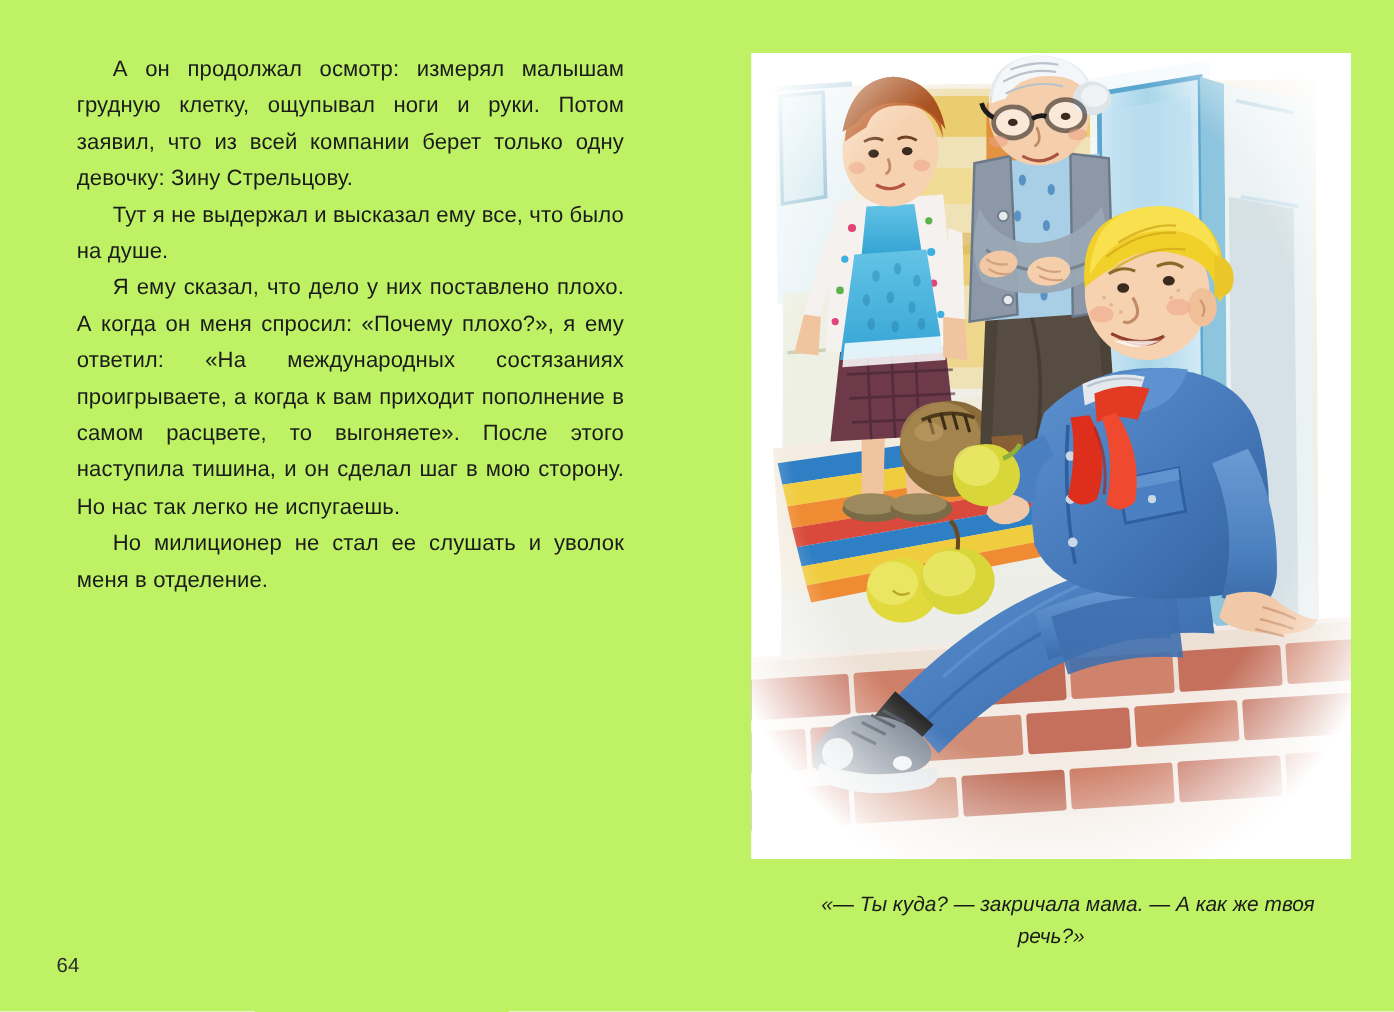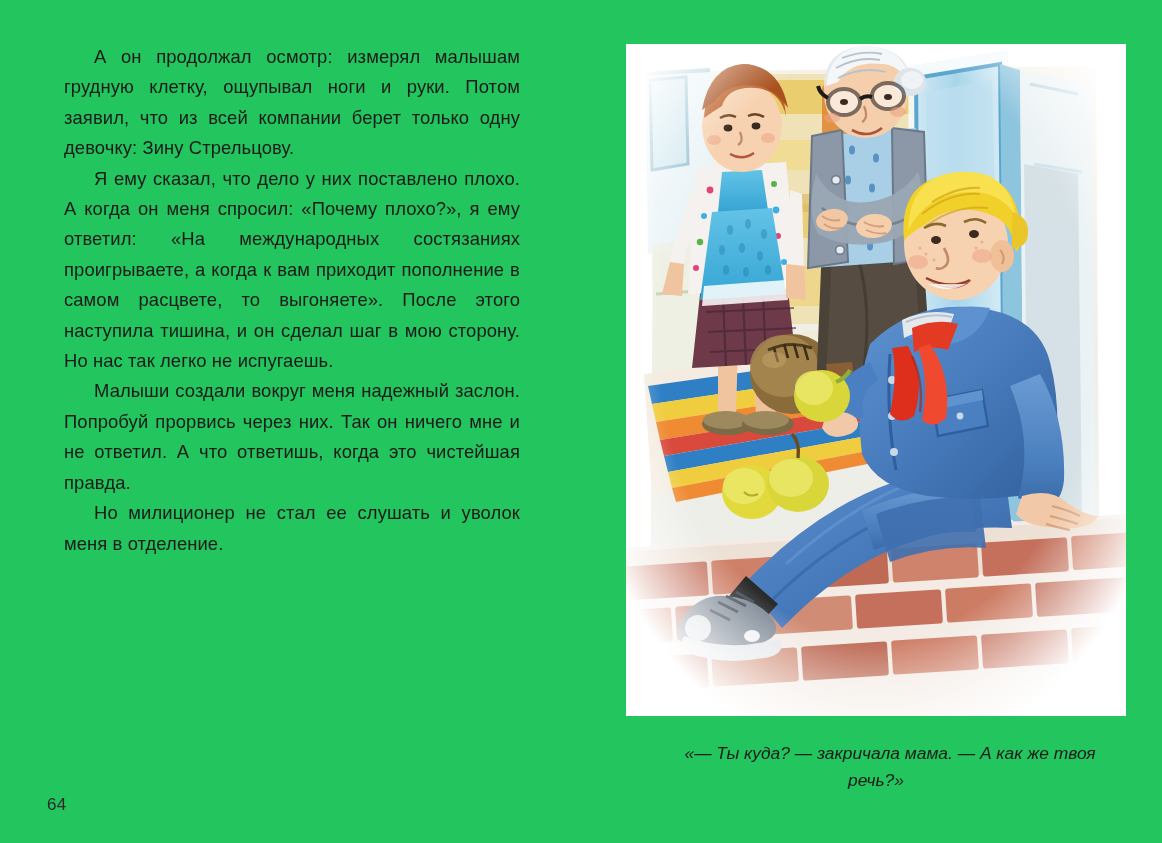--- a/index.html
+++ b/index.html
@@ -14,21 +14,21 @@
     position: relative;
     overflow: hidden;
     font-family: "Liberation Sans", sans-serif;
     color: #1a1a1a;
   }
 
   
   .page {
     position: absolute;
     inset: 0;
-    background: #22c55e;
+    background: #bef264;
   }
 
   
   .text-column {
     position: absolute;
     left: 64px;
     top: 42px;
     width: 456px;
   }
   .para {
@@ -80,22 +80,22 @@
     text-align: center;
   }
 </style>
 </head>
 <body>
 
 <div class="page">
 
   <div class="text-column">
     <p class="para">А он продолжал осмотр: измерял малышам грудную клетку, ощупывал ноги и руки. Потом заявил, что из всей компании берет только одну девочку: Зину Стрельцову.</p>
+    <p class="para">Тут я не выдержал и высказал ему все, что было на душе.</p>
     <p class="para">Я ему сказал, что дело у них поставлено плохо. А когда он меня спросил: «Почему плохо?», я ему ответил: «На международных состязаниях проигрываете, а когда к вам приходит пополнение в самом расцвете, то выгоняете». После этого наступила тишина, и он сделал шаг в мою сторону. Но нас так легко не испугаешь.</p>
-    <p class="para">Малыши создали вокруг меня надежный заслон. Попробуй прорвись через них. Так он ничего мне и не ответил. А что ответишь, когда это чистейшая правда.</p>
     <p class="para">Но милиционер не стал ее слушать и уволок меня в отделение.</p>
   </div>
 
   <div class="folio">64</div>
 
   <div class="plate">
     <div class="illus">
       <svg viewBox="0 0 500 672" xmlns="http://www.w3.org/2000/svg">
         <defs>
           <radialGradient id="vig" cx="50%" cy="45%" r="62%">

